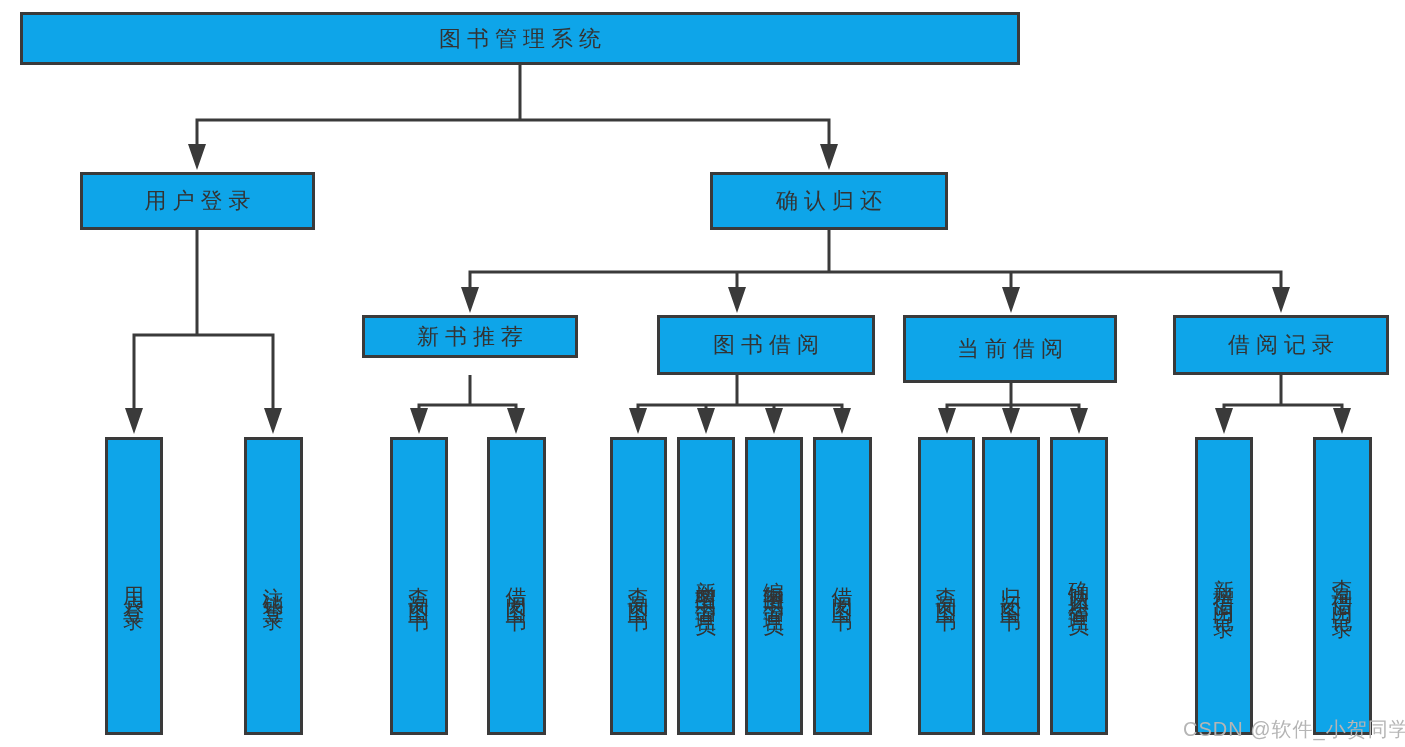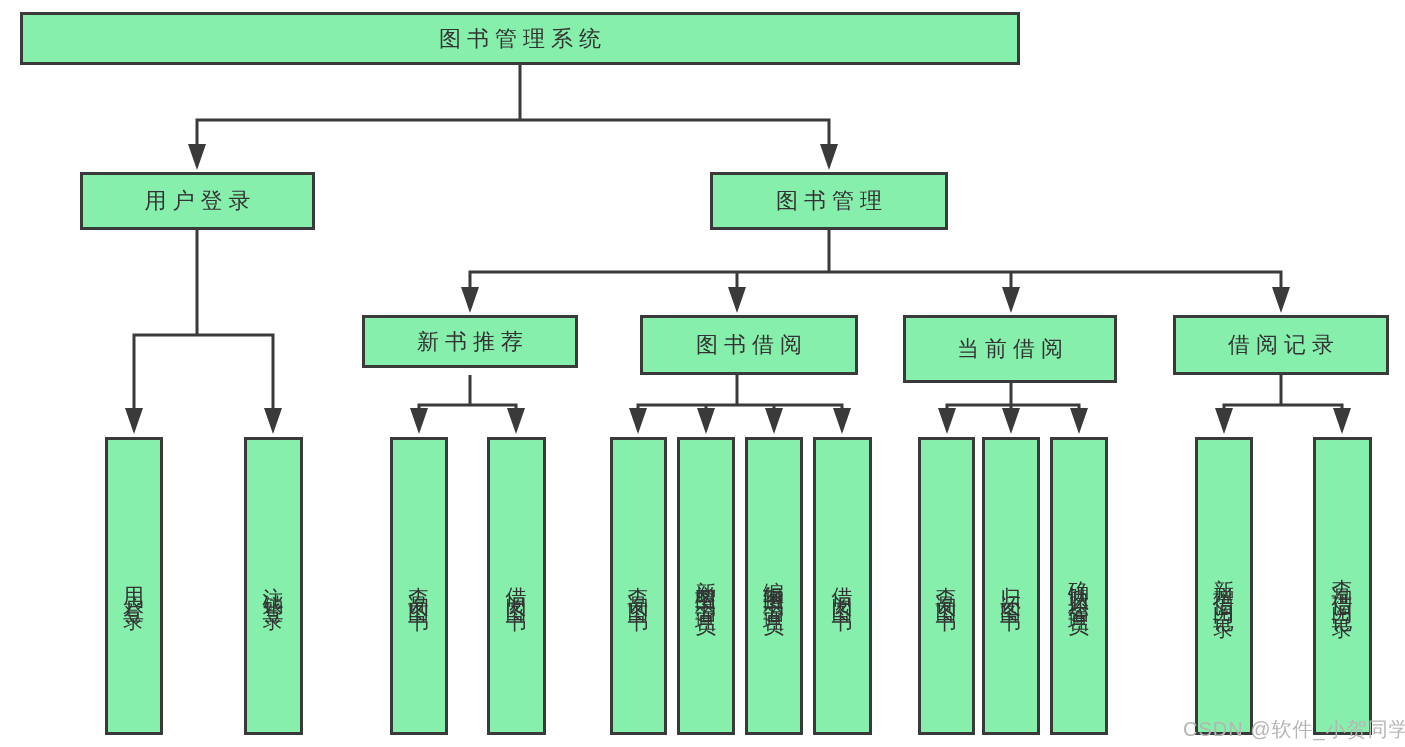--- a/index.html
+++ b/index.html
@@ -4,21 +4,21 @@
 <style>
   html,body{margin:0;padding:0;background:#ffffff;}
   #canvas{
     position:relative;width:1405px;height:747px;background:#ffffff;
     font-family:"Liberation Sans","DejaVu Sans",sans-serif;overflow:hidden;
   }
   #connectors{position:absolute;left:0;top:0;z-index:0;}
   #connectors path.lines{fill:none;stroke:#3a3a3a;stroke-width:3;}
   #connectors path.heads{stroke:none;fill:#3a3a3a;}
   .box{
-    position:absolute;box-sizing:border-box;background:#86efac;
+    position:absolute;box-sizing:border-box;background:#0ea5e9;
     border:3px solid #3a3a3a;display:flex;align-items:center;justify-content:center;
     color:#333333;z-index:1;
   }
   .hlabel{font-size:22px;letter-spacing:6px;text-indent:6px;white-space:nowrap;}
   .leaf{top:437px;height:298px;}
   .vlabel{
     writing-mode:vertical-rl;text-orientation:mixed;
     font-size:21px;letter-spacing:8px;line-height:1;white-space:nowrap;
   }
   .vlabel.tight{letter-spacing:5px;}
@@ -50,27 +50,27 @@
   </svg>
 
   <div class="box" style="left:20px;top:12px;width:1000px;height:53px;">
     <span class="hlabel">图书管理系统</span>
   </div>
 
   <div class="box" style="left:80px;top:172px;width:235px;height:58px;">
     <span class="hlabel">用户登录</span>
   </div>
   <div class="box" style="left:710px;top:172px;width:238px;height:58px;">
-    <span class="hlabel">图书管理</span>
+    <span class="hlabel">确认归还</span>
   </div>
 
-  <div class="box" style="left:362px;top:315px;width:216px;height:53px;">
+  <div class="box" style="left:362px;top:315px;width:216px;height:43px;">
     <span class="hlabel">新书推荐</span>
   </div>
-  <div class="box" style="left:640px;top:315px;width:218px;height:60px;">
+  <div class="box" style="left:657px;top:315px;width:218px;height:60px;">
     <span class="hlabel">图书借阅</span>
   </div>
   <div class="box" style="left:903px;top:315px;width:214px;height:68px;">
     <span class="hlabel">当前借阅</span>
   </div>
   <div class="box" style="left:1173px;top:315px;width:216px;height:60px;">
     <span class="hlabel">借阅记录</span>
   </div>
 
   <div class="box leaf" style="left:105px;width:58px;">

